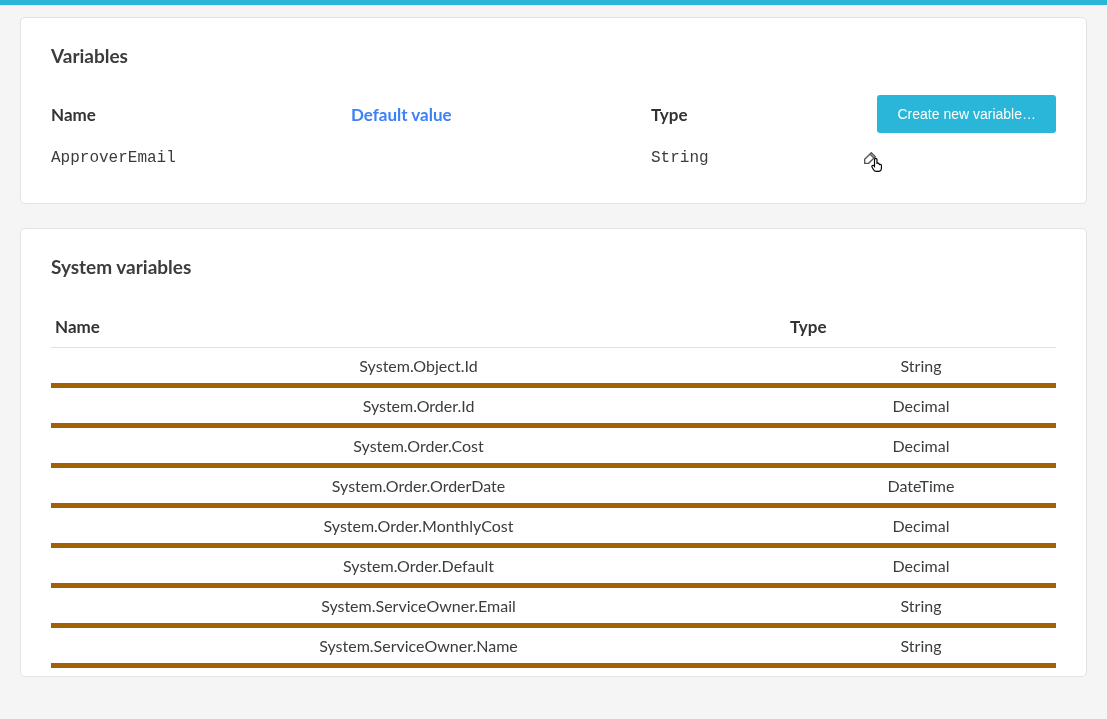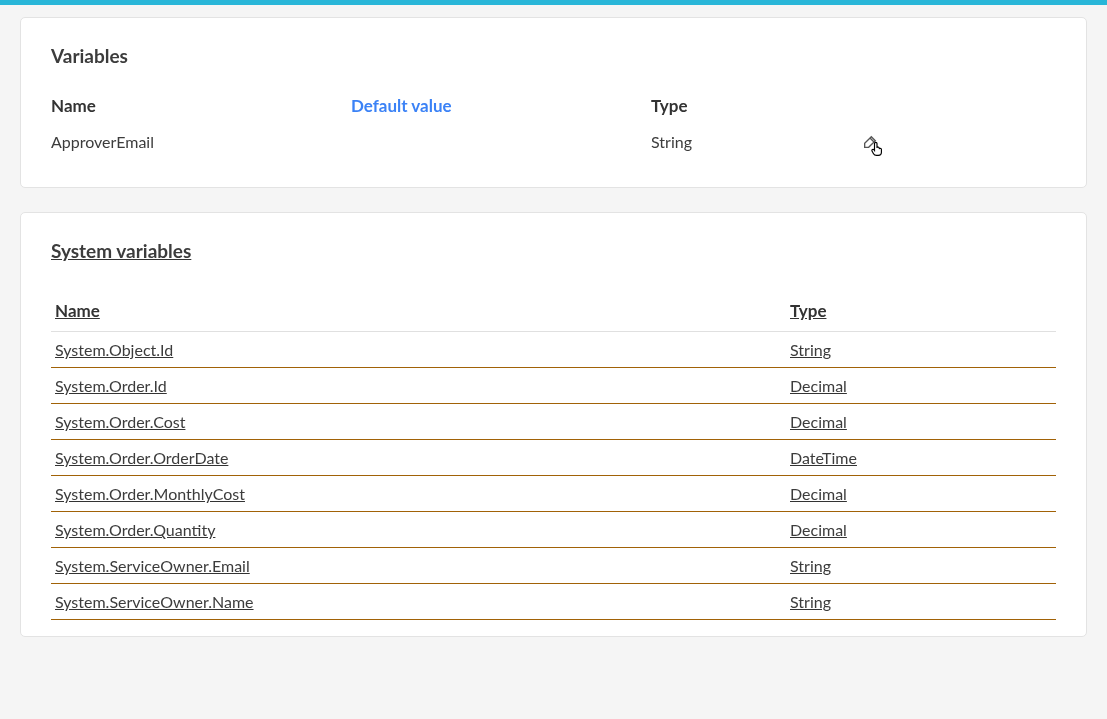--- a/index.html
+++ b/index.html
@@ -47,20 +47,21 @@
     text-align: center;
     cursor: pointer;
     min-width: 170px;
   }
   .var-row {
     display: flex;
     align-items: center;
     padding: 6px 0;
     font-size: 16px;
     color: #3c3c3c;
+    font-family: Liberation Mono, monospace;
   }
   .var-row .col-name  { width: 300px; }
   .var-row .col-def   { width: 300px; }
   .var-row .col-type  { width: 180px; }
   .var-row .col-btn   { flex:1; display:flex; justify-content:flex-start; padding-left:30px; position:relative; }
   .edit-icon {
     width: 18px; height: 18px;
     display:inline-flex; align-items:center; justify-content:center;
     color:#555; cursor:pointer;
   }
@@ -81,35 +82,39 @@
     text-align: left;
     font-weight: 700;
     font-size: 17px;
     padding: 10px 4px;
     border-bottom: 1px solid #e0e0e0;
     color:#333;
   }
   table.sys th.col-type { width: 270px; }
   table.sys td {
     padding: 8px 4px;
-    border-bottom: 1px solid #a16207;
+    border-bottom: 5px solid #a16207;
+    text-align: center;
   }
 </style>
 </head>
 <body>
 
 <div class="topbar"></div>
 
 <div class="panel">
   <h2>Variables</h2>
 
   <div class="var-header">
     <div class="col-name">Name</div>
     <div class="col-def">Default value</div>
     <div class="col-type">Type</div>
+    <div class="col-btn">
+      <button class="create-btn">Create new variable…</button>
+    </div>
   </div>
 
   <div class="var-row">
     <div class="col-name">ApproverEmail</div>
     <div class="col-def"></div>
     <div class="col-type">String</div>
     <div class="col-btn">
       <span class="edit-icon">
         <svg viewBox="0 0 24 24" width="16" height="16" fill="none" stroke="currentColor" stroke-width="2">
           <path d="M14 4l6 6-10 10H4v-6L14 4z"></path>
@@ -118,21 +123,21 @@
       </span>
       <span class="cursor-hand">
         <svg viewBox="0 0 24 24" width="20" height="20" fill="#fff" stroke="#000" stroke-width="1.4">
           <path d="M9 11V5.5a1.5 1.5 0 0 1 3 0V10l1-.3a1.3 1.3 0 0 1 1.6 1l.2.8 1-.2a1.3 1.3 0 0 1 1.5 1.3v3.4c0 2-1.6 3.7-3.7 3.7h-2.2c-1.5 0-2.9-.8-3.6-2.1L6 14.5c-.5-1 .2-2.1 1.3-2.1.5 0 1 .3 1.3.7l.4.6V11z"></path>
         </svg>
       </span>
     </div>
   </div>
 </div>
 
-<div class="panel" style="padding-bottom:16px;text-decoration:underline;">
+<div class="panel" style="padding-bottom:8px;">
   <h2>System variables</h2>
 
   <table class="sys">
     <thead>
       <tr>
         <th>Name</th>
         <th class="col-type">Type</th>
       </tr>
     </thead>
     <tbody id="sys-body">
@@ -150,21 +155,21 @@
         </tr>
         <tr>
           <td>System.Order.OrderDate</td>
           <td>DateTime</td>
         </tr>
         <tr>
           <td>System.Order.MonthlyCost</td>
           <td>Decimal</td>
         </tr>
         <tr>
-          <td>System.Order.Quantity</td>
+          <td>System.Order.Default</td>
           <td>Decimal</td>
         </tr>
         <tr>
           <td>System.ServiceOwner.Email</td>
           <td>String</td>
         </tr>
         <tr>
           <td>System.ServiceOwner.Name</td>
           <td>String</td>
         </tr>

